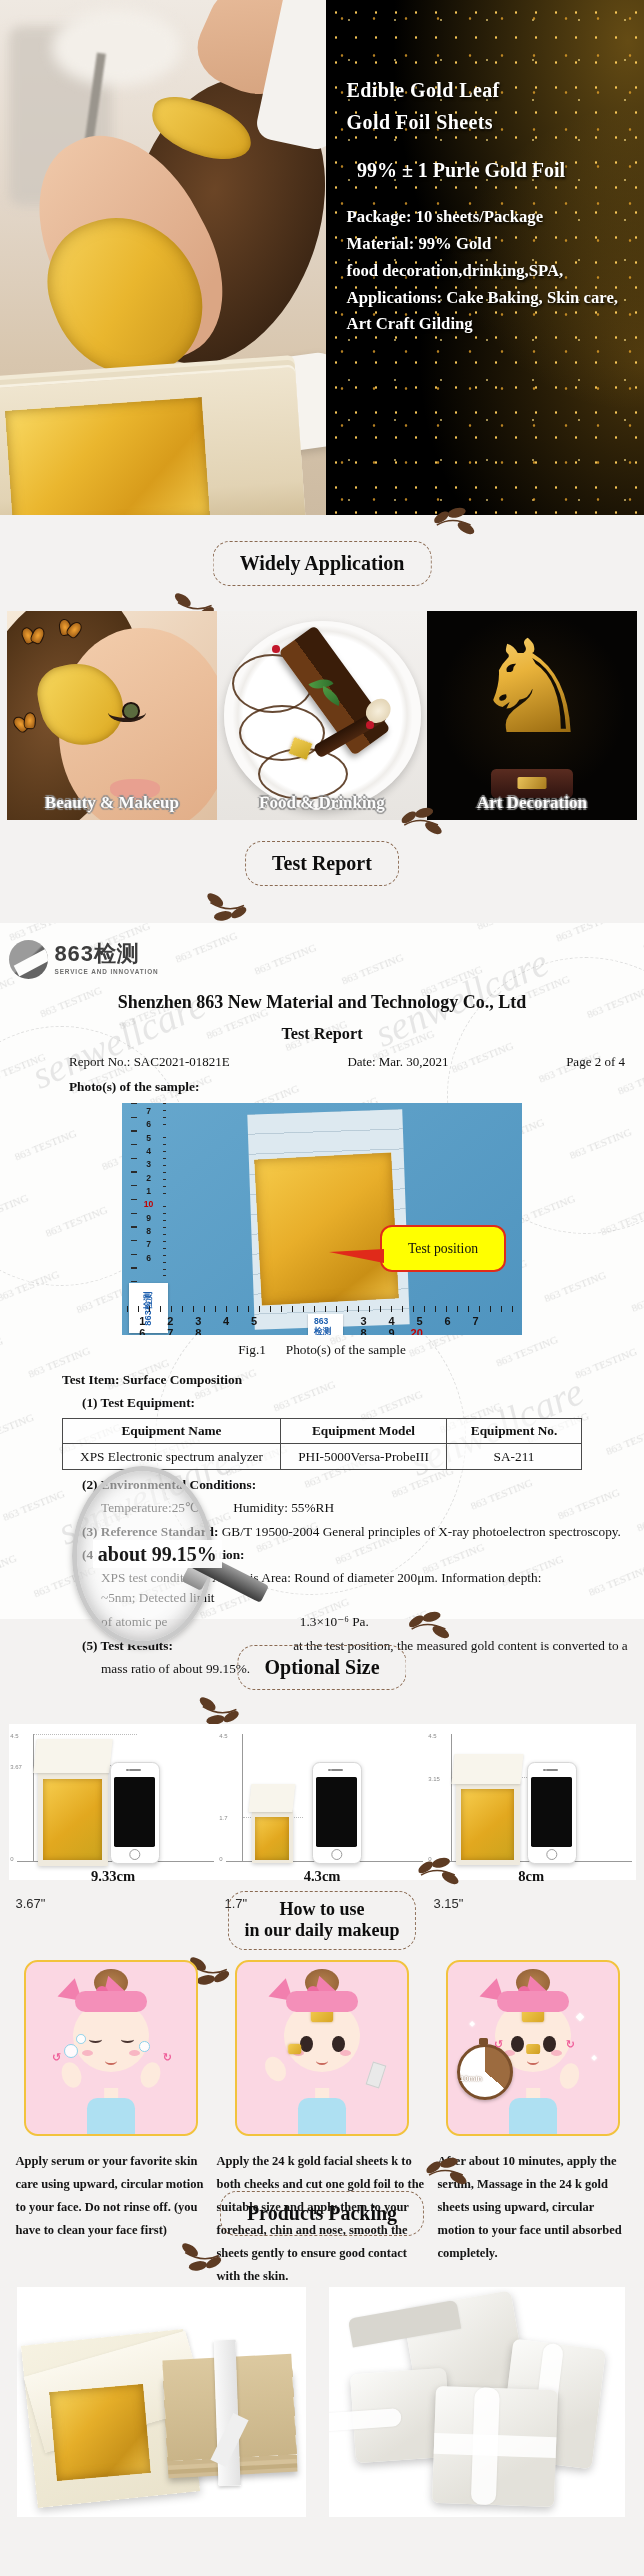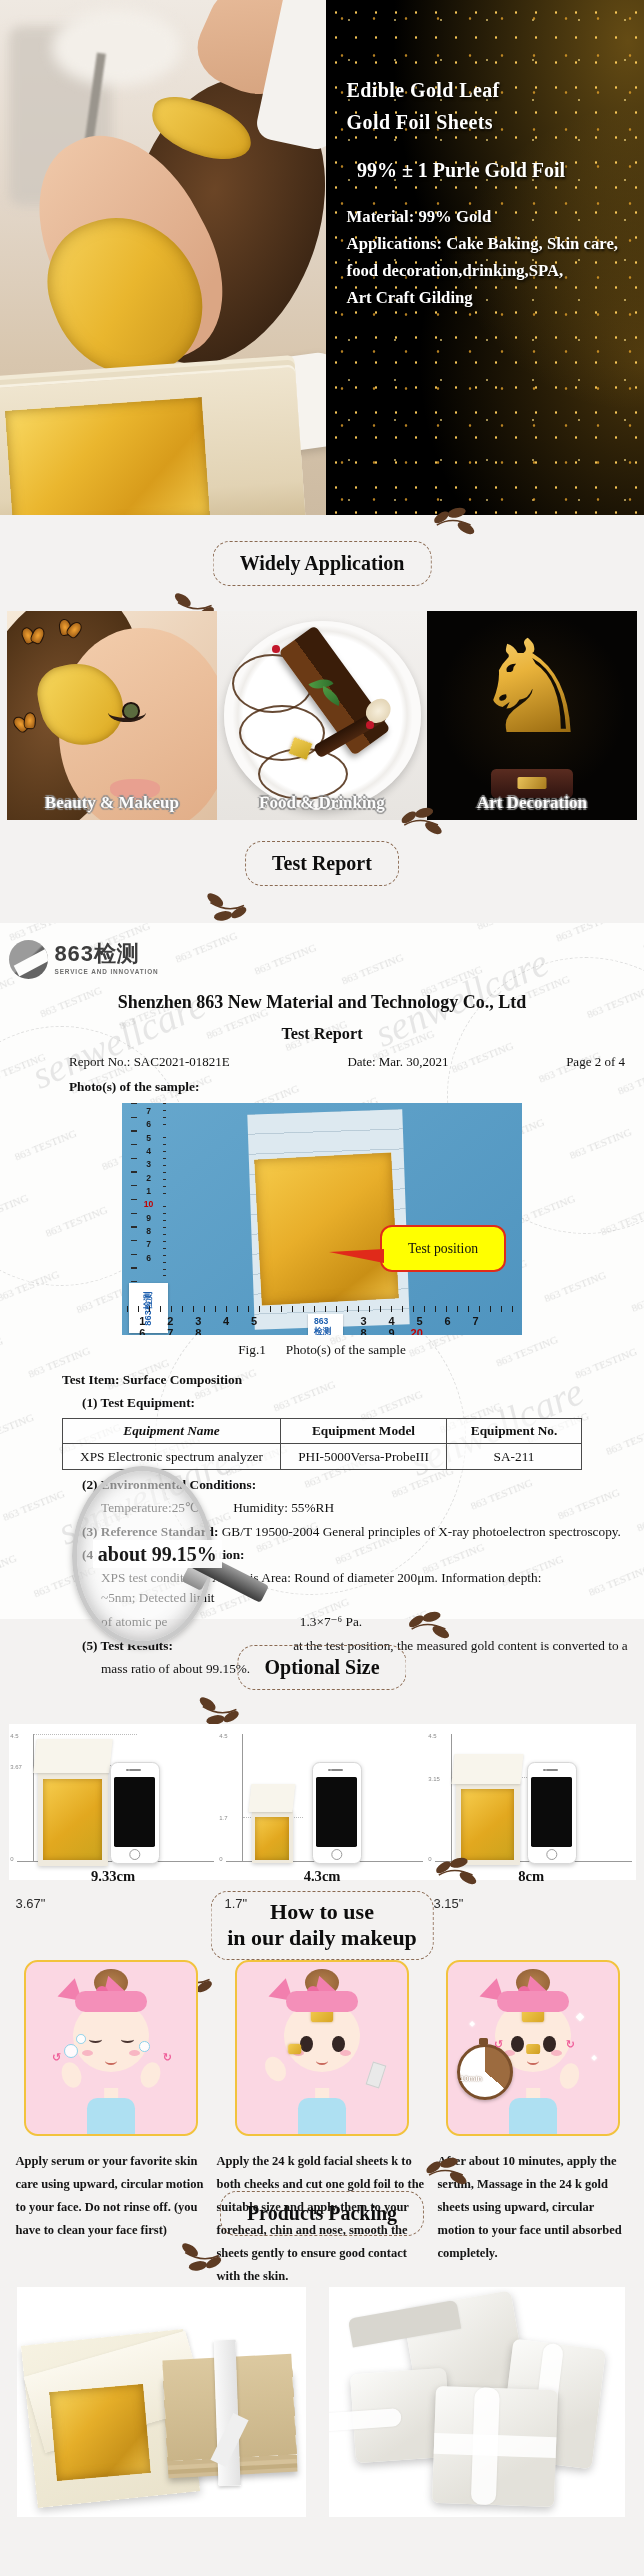--- a/index.html
+++ b/index.html
@@ -34,21 +34,21 @@
     background-size:20px 25px,32px 37px,46px 40px,100% 100%,100% 100%;}
   .hero-text{position:relative;padding:74px 0 0 20.6px;}
   .hero-title{font-size:20px;font-weight:bold;line-height:1.62;letter-spacing:0.4px;text-shadow:0.9px 1.7px 2.6px rgba(0,0,0,.8);}
   .hero-sub{margin-top:20.6px;font-size:20px;font-weight:bold;padding-left:10.3px;text-shadow:0.9px 1.7px 2.6px rgba(0,0,0,.8);}
   .hero-specs{margin-top:22px;font-size:16.7px;font-weight:bold;line-height:1.6;text-shadow:0.9px 1.7px 2.6px rgba(0,0,0,.8);}
 
   
   .badge-wrap{position:absolute;left:50%;transform:translateX(-50%);}
   .badge{border:1.7px dashed #8a6a52;border-radius:17px;padding:9.4px 26px;font-size:20px;font-weight:bold;
          color:#0d0d0d;text-align:center;line-height:1.2;background:transparent;white-space:nowrap;}
-  .badge.two{font-size:22px;padding:6.9px 15.5px;}
+  .badge.two{font-size:18px;padding:6.9px 15.5px;}
   .leaves{position:absolute;width:46px;height:43px;}
   .leaves.tr{right:-45px;top:-39px;}
   .leaves.bl{left:-41px;bottom:-41px;transform:rotate(185deg);}
 
   
   .apps{position:absolute;top:611px;left:6.9px;width:630px;height:209px;display:flex;}
   .app{position:relative;flex:1;overflow:hidden;}
   .app-caption{position:absolute;bottom:6.9px;left:0;right:0;text-align:center;font-size:17px;font-weight:bold;color:#fcfcfc;
     text-shadow:-1.7px 0 0.9px #8f8f8f,1.7px 0 0.9px #8f8f8f,0 -1.7px 0.9px #8f8f8f,0 1.7px 0.9px #8f8f8f;}
   .app1{background:linear-gradient(135deg,#f6ead9 0%,#ecd3ba 50%,#dfc0a2 100%);}
@@ -225,23 +225,24 @@
     <div class="hero-goldsheet"></div>
   </div>
   <div class="hero-right">
     <div class="hero-text">
       <div class="hero-title">
         <div>Edible Gold Leaf</div>
         <div>Gold Foil Sheets</div>
       </div>
       <div class="hero-sub">99% ± 1  Purle Gold Foil</div>
       <div class="hero-specs">
+        <div>Package: 10 sheets/Package</div>
         <div>Material: 99% Gold</div>
+        <div>food decoration,drinking,SPA,</div>
         <div>Applications: Cake Baking, Skin care,</div>
-        <div>food decoration,drinking,SPA,</div>
         <div>Art Craft Gilding</div>
       </div>
     </div>
   </div>
 </div>
 
 <div class="badge-wrap" style="top:541px;">
   <div class="badge">Widely Application</div>
   <div class="leaves tr">
     <svg viewBox="0 0 60 56" width="46" height="43">
@@ -399,21 +400,21 @@
     </div>
   </div>
 
   <div class="fig">Fig.1      Photo(s) of the sample</div>
   <div class="doc-item">Test Item: Surface Composition</div>
   <div class="doc-numline">(1)  Test Equipment:</div>
 
   <table class="doc-table">
     <tbody>
         <tr>
-      <th style="width:42%;font-style:italic;">Equipment Name</th>
+      <th style="width:42%;">Equipment Name</th>
       <th style="width:32%;">Equipment Model</th>
       <th style="width:26%;">Equipment No.</th>
     </tr>
     <tr>
       <td>XPS Electronic spectrum analyzer</td>
       <td>PHI-5000Versa-ProbeIII</td>
       <td>SA-211</td>
     </tr>
   </tbody>
     </table>
@@ -424,21 +425,21 @@
     <span class="gap-right">Humidity: 55%RH</span>
   </div>
   <div class="doc-numline">
     <span>(3)  Reference Standard:</span>
     <span class="doc-plain">GB/T 19500-2004 General principles of X-ray photoelectron spectroscopy.</span>
   </div>
   <div class="doc-numline">(4)  Test Flow and Condition:</div>
   <div class="doc-body-line">XPS test conditions: Analysis Area: Round of diameter 200μm. Information depth: ~5nm; Detected limit</div>
   <div class="doc-body-line">
     <span>of atomic pe</span>
-    <span style="margin-left:129px;">1.3×7⁻⁶ Pa.</span>
+    <span style="margin-left:129px;">1.3×10⁻⁶ Pa.</span>
   </div>
   <div class="doc-numline">
     <span>(5)  Test Results:</span>
     <span class="doc-plain" style="margin-left:117px;">at the test position, the measured gold content is converted to a</span>
   </div>
   <div class="doc-body-line">mass ratio of about 99.15%.</div>
 
   <div class="magnifier">
     <div class="mag-glass"></div>
     <div class="mag-collar"></div>

